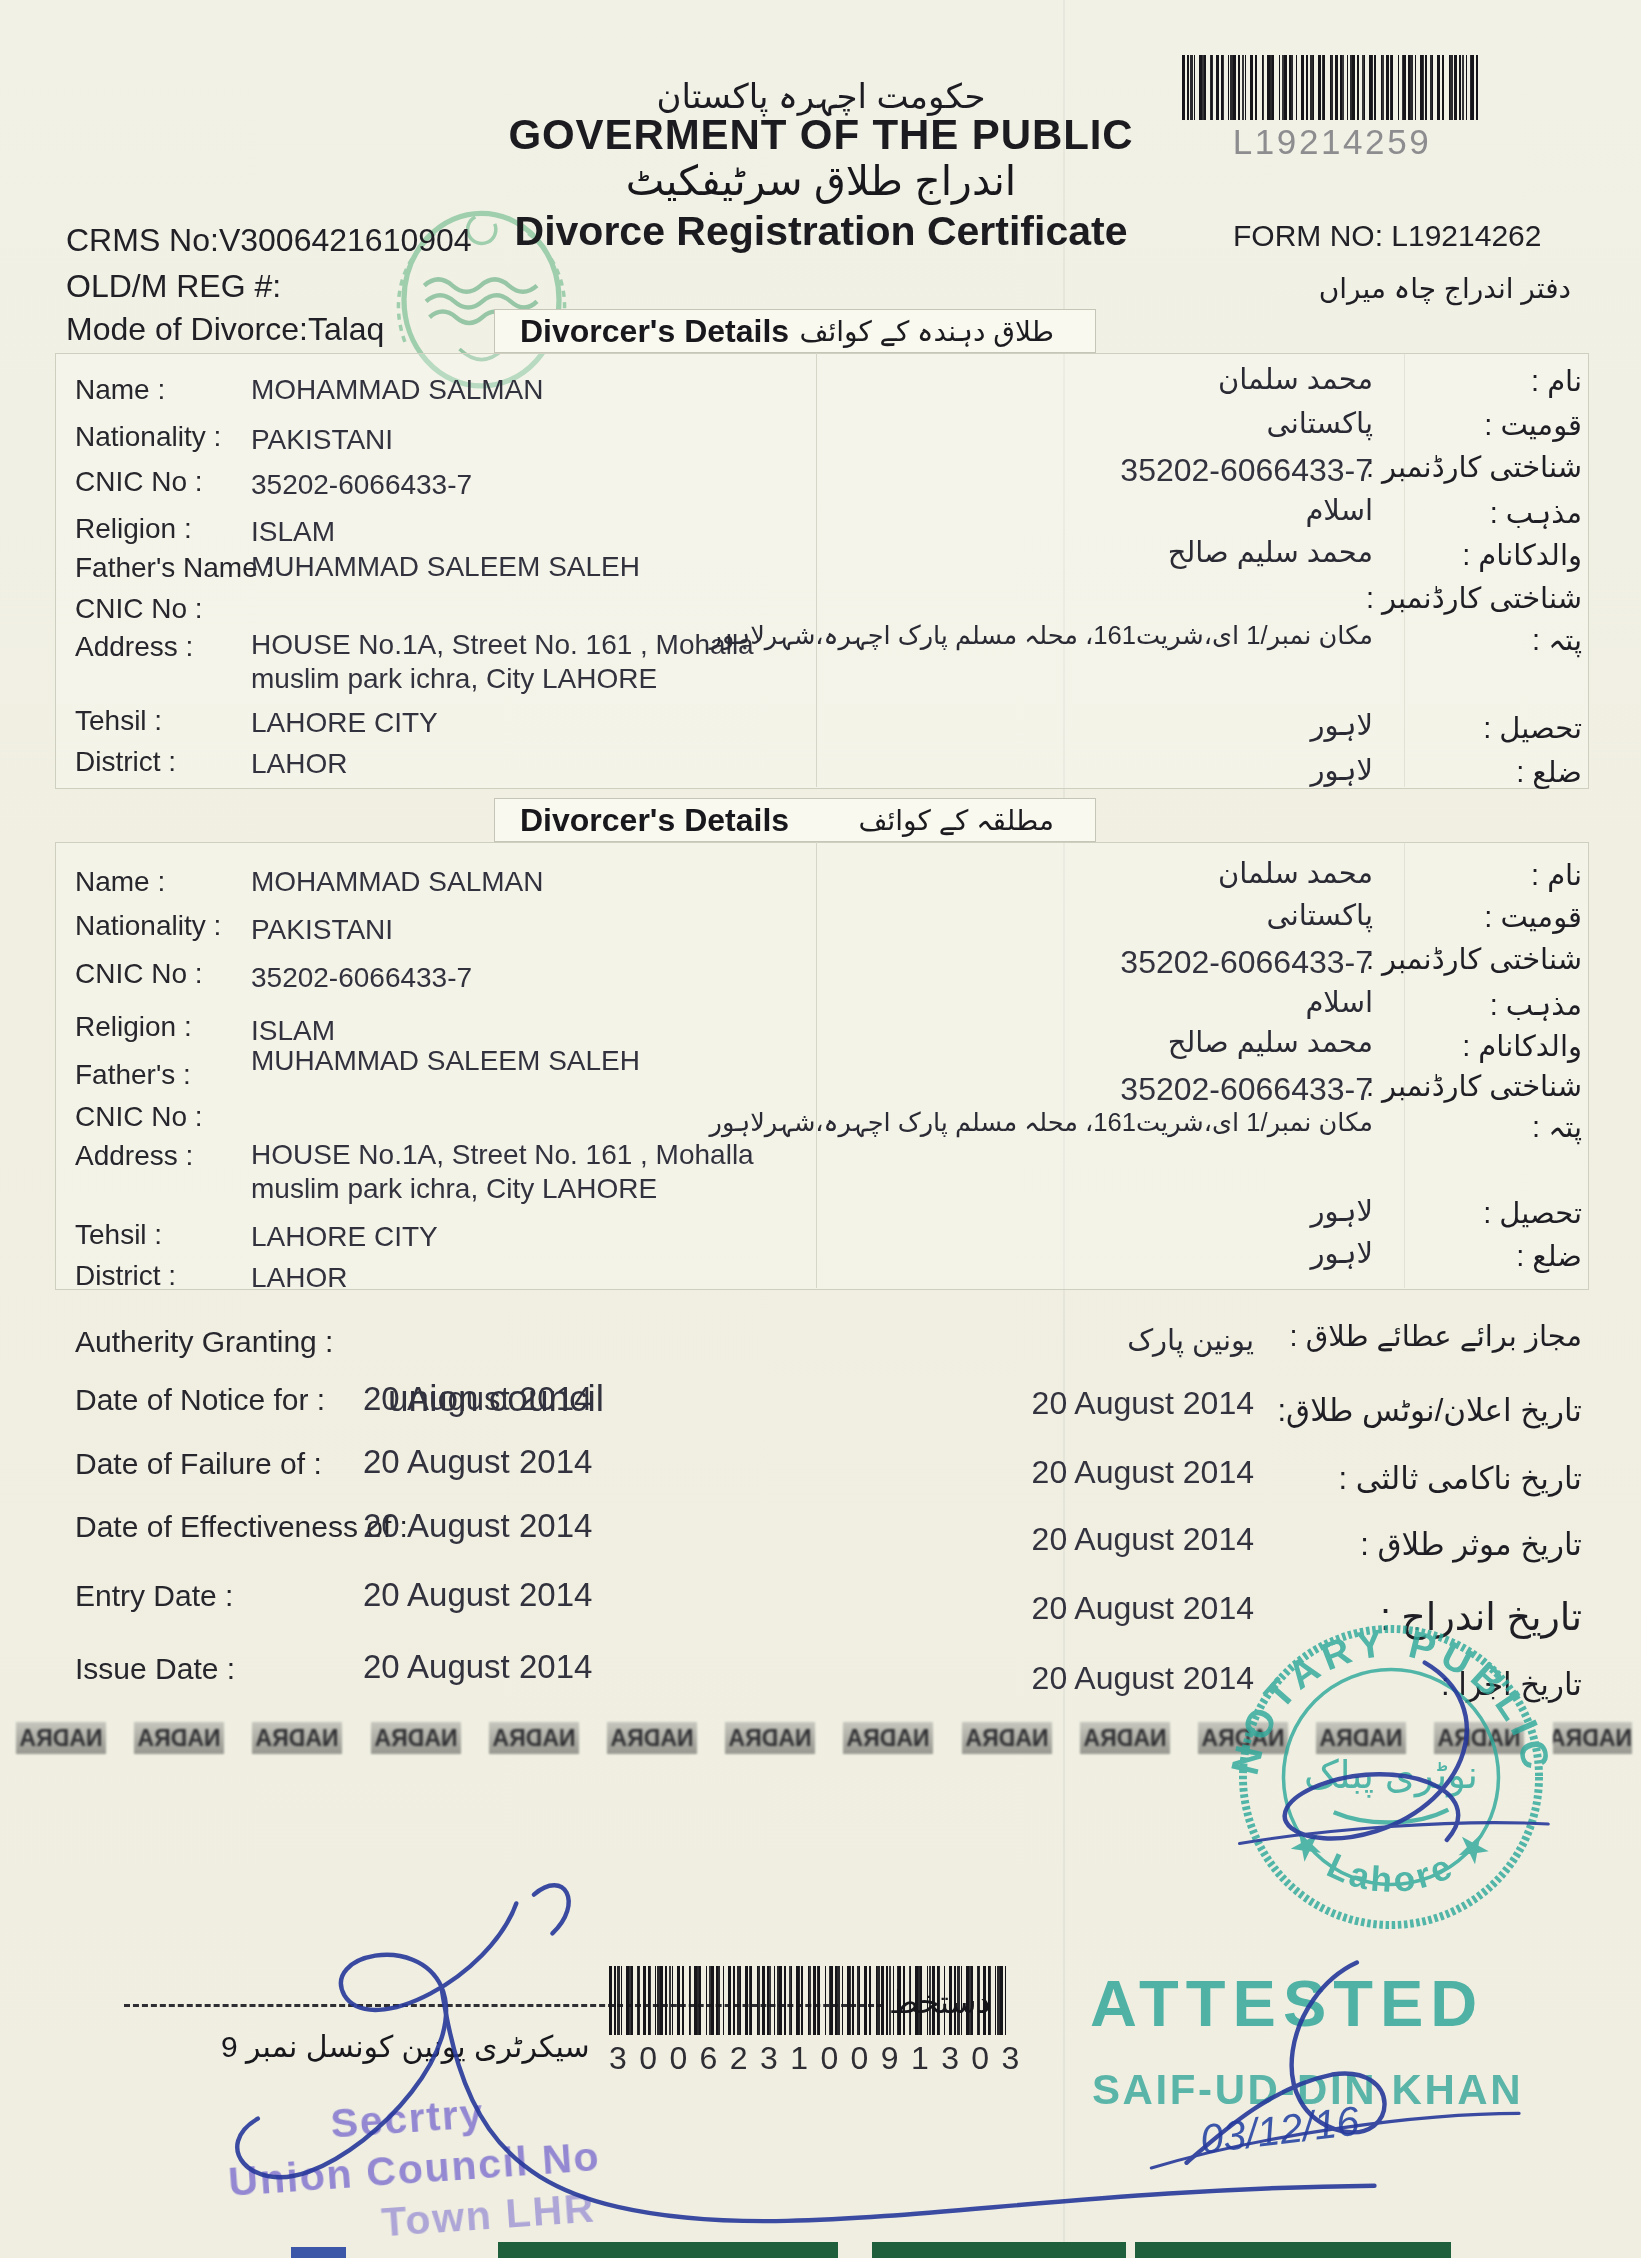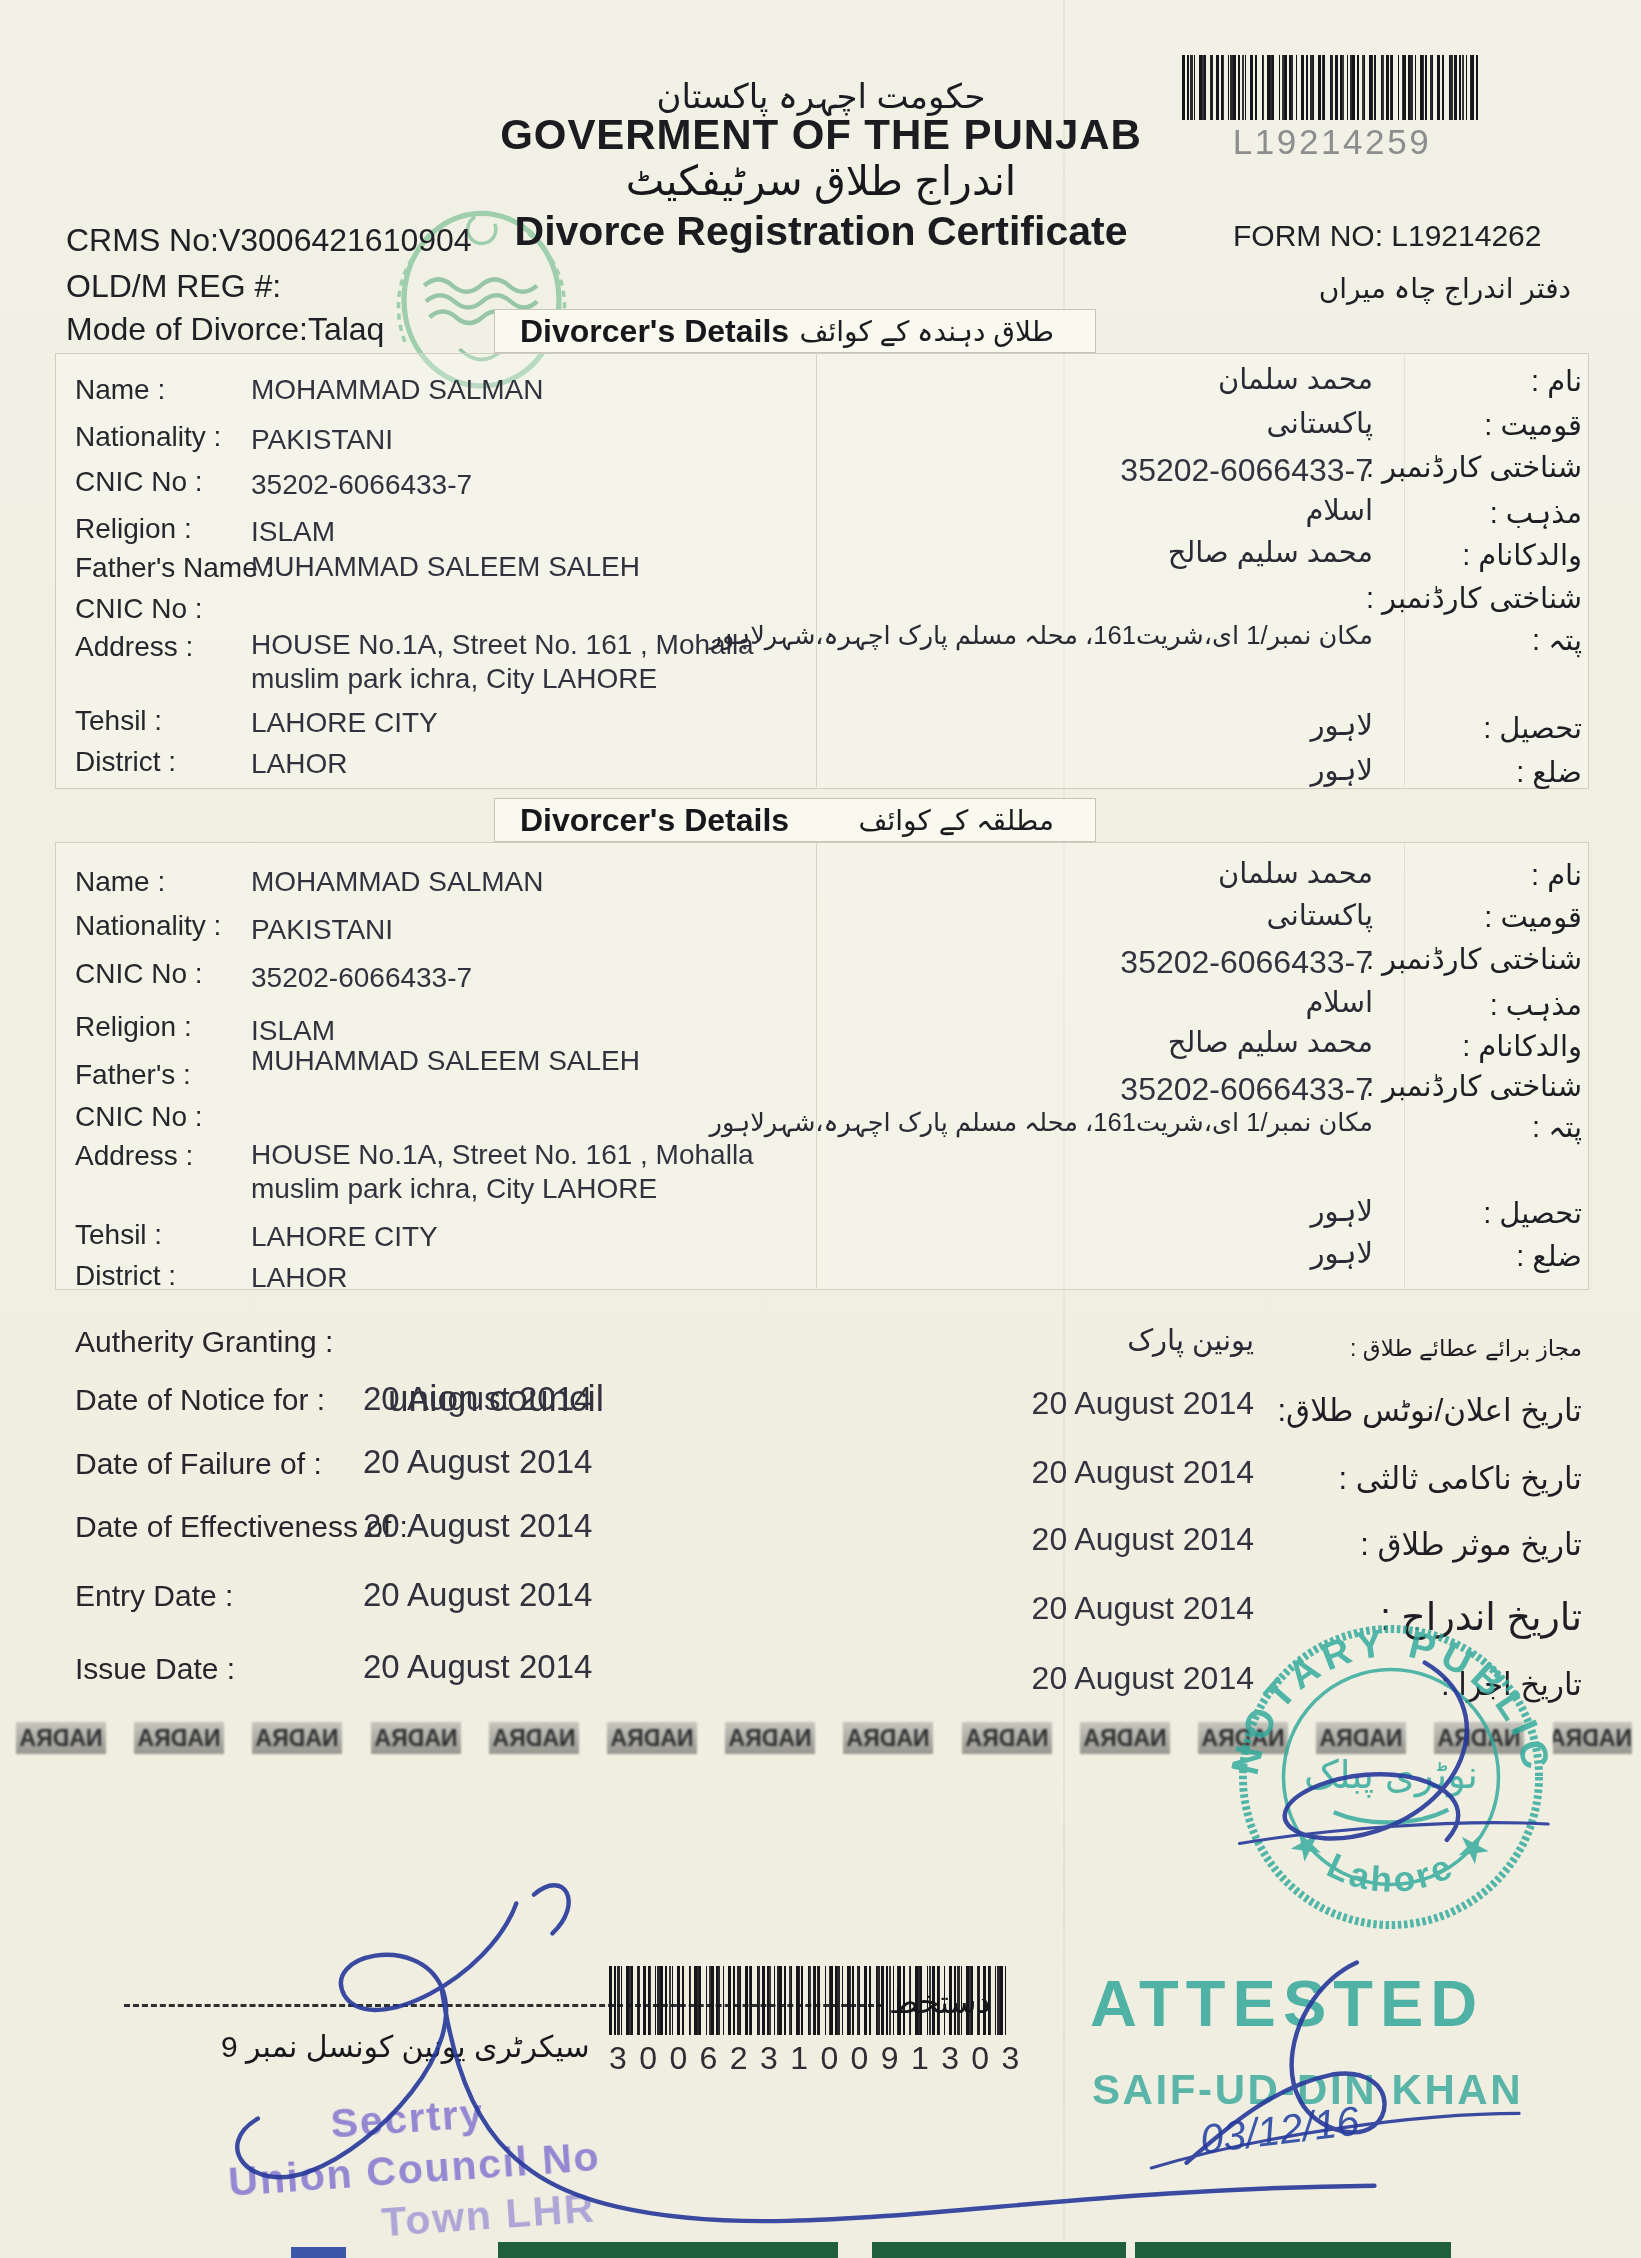--- a/index.html
+++ b/index.html
@@ -60,21 +60,21 @@
     <path d="M60,96 q16,-14 32,0 t32,0 t32,0 t32,0" fill="none" stroke="#3f9e68" stroke-width="5"></path>
     <path d="M62,114 q16,-14 32,0 t32,0 t32,0 t30,0" fill="none" stroke="#3f9e68" stroke-width="5"></path>
     <path d="M66,132 q15,-13 30,0 t30,0 t30,0 t28,0" fill="none" stroke="#3f9e68" stroke-width="5"></path>
     <path d="M38,160 C20,110 36,62 78,32" fill="none" stroke="#4fae77" stroke-width="4" stroke-dasharray="7 6"></path>
     <path d="M212,160 C230,110 214,62 172,32" fill="none" stroke="#4fae77" stroke-width="4" stroke-dasharray="7 6"></path>
     <path d="M100,168 q25,24 50,0" fill="none" stroke="#3f9e68" stroke-width="4"></path>
     <path d="M118,18 a16,16 0 1 0 22,8" fill="none" stroke="#4fae77" stroke-width="4"></path>
   </svg>
 
   <div class="abs ctr hdr-ur" style="top:76px;">حکومت اچہرہ پاکستان</div>
-  <div class="abs ctr hdr-en" style="top:111px;">GOVERMENT OF THE PUNJAB</div>
+  <div class="abs ctr hdr-en" style="top:111px;">GOVERMENT OF THE PUBLIC</div>
   <div class="abs ctr hdr-ur2" style="top:157px;">اندراج طلاق سرٹیفکیٹ</div>
 
   <div class="abs bars" style="left:1182px;top:55px;width:300px;height:65px;"></div>
   <div class="abs bc-num" style="left:1182px;top:122px;width:300px;">L19214259</div>
 
   <div class="abs meta" style="left:66px;top:222px;">CRMS No:V3006421610904</div>
   <div class="abs ctr doc-title" style="top:208px;">Divorce Registration Certificate</div>
   <div class="abs meta" style="left:1233px;top:219px;font-size:30px;">FORM NO: L19214262</div>
   <div class="abs meta" style="left:66px;top:268px;">OLD/M REG #:</div>
   <div class="abs ul" style="right:71px;top:272px;font-size:28px;">دفتر اندراج    چاہ میراں</div>
@@ -177,21 +177,21 @@
   <span class="fv" style="left:363px;top:1380px;font-size:33px;">20 August 2014</span>
   <span class="fl" style="left:75px;top:1447px;font-size:30px;">Date of Failure of :</span>
   <span class="fv" style="left:363px;top:1443px;font-size:33px;">20 August 2014</span>
   <span class="fl" style="left:75px;top:1510px;font-size:30px;">Date of Effectiveness of :</span>
   <span class="fv" style="left:363px;top:1507px;font-size:33px;">20 August 2014</span>
   <span class="fl" style="left:75px;top:1579px;font-size:30px;">Entry Date :</span>
   <span class="fv" style="left:363px;top:1576px;font-size:33px;">20 August 2014</span>
   <span class="fl" style="left:75px;top:1652px;font-size:30px;">Issue Date :</span>
   <span class="fv" style="left:363px;top:1648px;font-size:33px;">20 August 2014</span>
 
-  <span class="ul" style="right:60px;top:1319px;font-size:23px;margin-top:16px;">مجاز برائے عطائے طلاق :</span>
+  <span class="ul" style="right:60px;top:1319px;font-size:29px;">مجاز برائے عطائے طلاق :</span>
   <span class="uv" style="right:388px;top:1323px;">یونین پارک</span>
   <span class="ul" style="right:60px;top:1392px;font-size:31px;">تاریخ اعلان/نوٹس طلاق:</span>
   <span class="uvd" style="right:388px;top:1385px;">20 August 2014</span>
   <span class="ul" style="right:60px;top:1460px;font-size:31px;">تاریخ ناکامی ثالثی :</span>
   <span class="uvd" style="right:388px;top:1454px;">20 August 2014</span>
   <span class="ul" style="right:60px;top:1526px;font-size:31px;">تاریخ موثر طلاق :</span>
   <span class="uvd" style="right:388px;top:1521px;">20 August 2014</span>
   <span class="ul" style="right:60px;top:1595px;font-size:38px;">تاریخ اندراج :</span>
   <span class="uvd" style="right:388px;top:1590px;">20 August 2014</span>
   <span class="ul" style="right:60px;top:1666px;font-size:31px;">تاریخ اجرا :</span>

